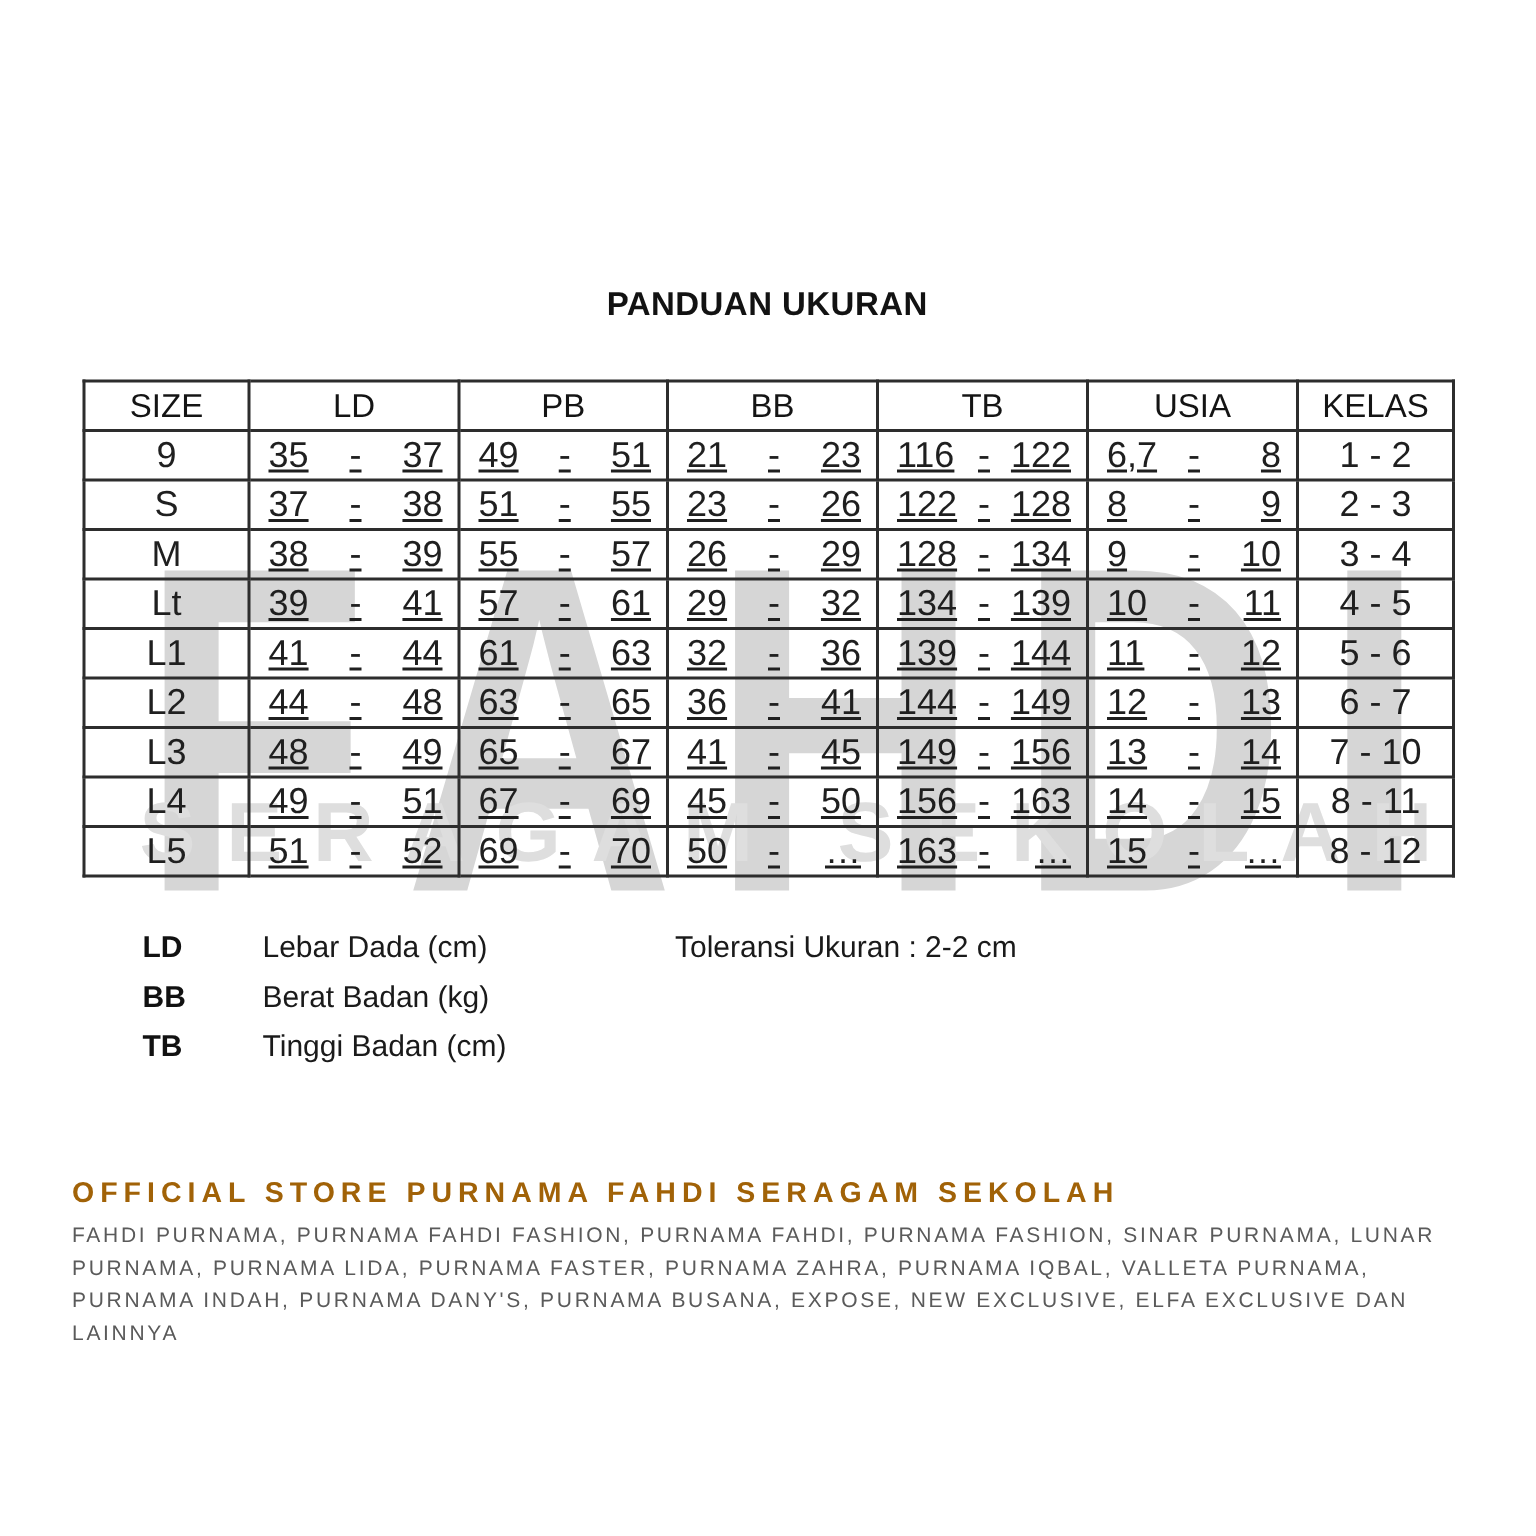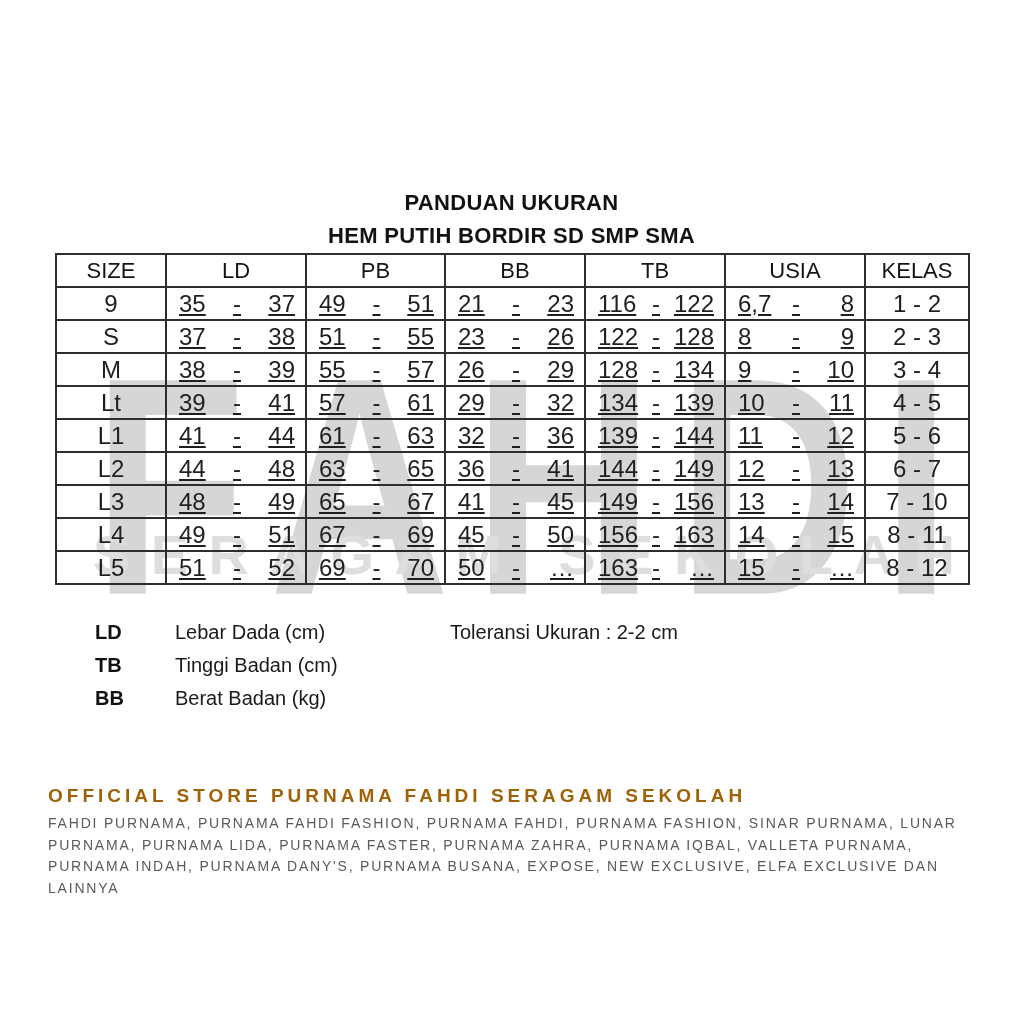--- a/index.html
+++ b/index.html
@@ -62,21 +62,20 @@
     font-size:14px; font-weight:normal; letter-spacing:1.8px; line-height:21.5px; color:#5a5a5a;
   }
 </style>
 </head>
 <body>
 
 <div class="page">
 
   <div class="titles">
     <div>PANDUAN UKURAN</div>
-    <div>HEM PUTIH BORDIR SD SMP SMA</div>
   </div>
 
   <div class="wm-big">
       <span>F</span>
       <span>A</span>
       <span>H</span>
       <span>D</span>
       <span>I</span>
     </div>
   <div class="wm-small">
@@ -468,22 +467,22 @@
               <span class="max">…</span>
             </div>
           </td>
           <td class="c-kelas">8 - 12</td>
         </tr>
       </tbody>
   </table>
 
   <div class="legend">
       <div class="row"><span class="abbr">LD</span><span>Lebar Dada (cm)</span></div>
+      <div class="row"><span class="abbr">BB</span><span>Berat Badan (kg)</span></div>
       <div class="row"><span class="abbr">TB</span><span>Tinggi Badan (cm)</span></div>
-      <div class="row"><span class="abbr">BB</span><span>Berat Badan (kg)</span></div>
     </div>
 
   <div class="notes">
     <div>Toleransi Ukuran : 2-2 cm</div>
   </div>
 
   <div class="footer-title">OFFICIAL STORE PURNAMA FAHDI SERAGAM SEKOLAH</div>
   <div class="footer-body">FAHDI PURNAMA, PURNAMA FAHDI FASHION, PURNAMA FAHDI, PURNAMA FASHION, SINAR PURNAMA, LUNAR PURNAMA, PURNAMA LIDA, PURNAMA FASTER, PURNAMA ZAHRA, PURNAMA IQBAL, VALLETA PURNAMA, PURNAMA INDAH, PURNAMA DANY'S, PURNAMA BUSANA, EXPOSE, NEW EXCLUSIVE, ELFA EXCLUSIVE DAN LAINNYA</div>
 
 </div>

